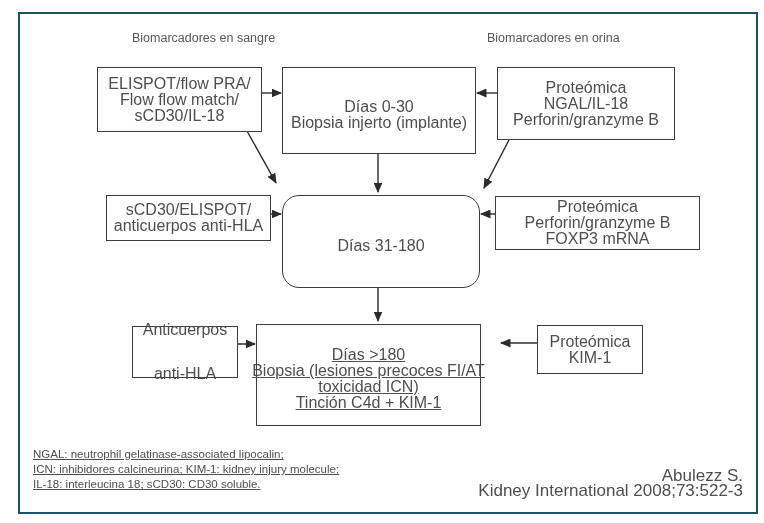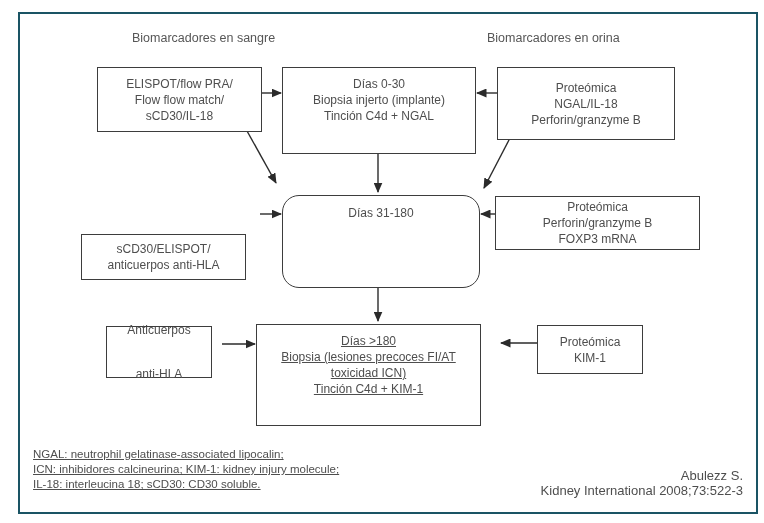--- a/index.html
+++ b/index.html
@@ -3,28 +3,28 @@
 <meta charset="utf-8">
 <style>
   html,body{margin:0;padding:0;background:#ffffff;}
   body{width:764px;height:523px;position:relative;overflow:hidden;
        font-family:"Liberation Sans","DejaVu Sans",sans-serif;color:#4e4e4e;}
   .frame{position:absolute;left:18px;top:12px;width:736px;height:498px;
          border:2px solid #1a5464;background:#ffffff;}
   .hdr{position:absolute;font-size:12.5px;color:#565656;white-space:nowrap;}
   .box{position:absolute;border:1px solid #3d3d3d;background:#ffffff;
        display:flex;flex-direction:column;align-items:center;
-       font-size:12px;line-height:16px;text-align:center;color:#4e4e4e;}
+       font-size:16px;line-height:16px;text-align:center;color:#4e4e4e;}
   .box.vcenter{justify-content:center;}
-  .box.vtop{justify-content:flex-start;padding-top:8px;box-sizing:border-box;}
+  .box.vtop{justify-content:center;padding-top:8px;box-sizing:border-box;}
   .box.wide{line-height:19px;border-radius:17px;}
   .box span{white-space:nowrap;}
   svg.arrows{position:absolute;left:0;top:0;width:764px;height:523px;pointer-events:none;}
   .foot{position:absolute;left:33px;top:447px;font-size:11.5px;line-height:15px;color:#4e4e4e;text-decoration:underline;}
-  .cite{position:absolute;right:21px;top:468px;font-size:13px;line-height:15px;
+  .cite{position:absolute;right:21px;top:468px;font-size:17px;line-height:15px;
         text-align:right;color:#4e4e4e;}
 </style>
 </head>
 <body>
 
 <div class="frame"></div>
 
 <div class="hdr" style="left:104px;top:31px;margin-left:28px;">Biomarcadores en sangre</div>
 <div class="hdr" style="left:487px;top:31px;">Biomarcadores en orina</div>
 
@@ -49,42 +49,41 @@
 </svg>
 
 <div class="box vcenter" style="left:97px;top:67px;width:163px;height:63px;">
   <span>ELISPOT/flow PRA/</span>
   <span>Flow flow match/</span>
   <span>sCD30/IL-18</span>
 </div>
 <div class="box vtop" style="left:282px;top:67px;width:194px;height:87px;">
   <span>Días 0-30</span>
   <span>Biopsia injerto (implante)</span>
-  <span>Tinción C4d + NGAL</span>
 </div>
 <div class="box vcenter" style="left:497px;top:67px;width:176px;height:71px;">
   <span>Proteómica</span>
   <span>NGAL/IL-18</span>
   <span>Perforin/granzyme B</span>
 </div>
 
-<div class="box vcenter" style="left:81px;top:195px;width:163px;height:44px;margin-top:39px;">
+<div class="box vcenter" style="left:106px;top:195px;width:163px;height:44px;">
   <span>sCD30/ELISPOT/</span>
   <span>anticuerpos anti-HLA</span>
 </div>
 <div class="box vtop wide" style="left:282px;top:195px;width:198px;height:93px;">
   <span>Días 31-180</span>
 </div>
 <div class="box vcenter" style="left:495px;top:196px;width:203px;height:52px;">
   <span>Proteómica</span>
   <span>Perforin/granzyme B</span>
   <span>FOXP3 mRNA</span>
 </div>
 
-<div class="box vcenter" style="left:106px;top:326px;width:104px;height:50px;gap:28px;">
+<div class="box vcenter" style="left:132px;top:326px;width:104px;height:50px;gap:28px;">
   <span>Anticuerpos</span>
   <span>anti-HLA</span>
 </div>
 <div class="box vtop" style="left:256px;top:324px;width:225px;height:102px;text-decoration:underline;">
   <span>Días &gt;180</span>
   <span>Biopsia (lesiones precoces FI/AT</span>
   <span>toxicidad ICN)</span>
   <span>Tinción C4d + KIM-1</span>
 </div>
 <div class="box vcenter" style="left:537px;top:325px;width:104px;height:47px;">

